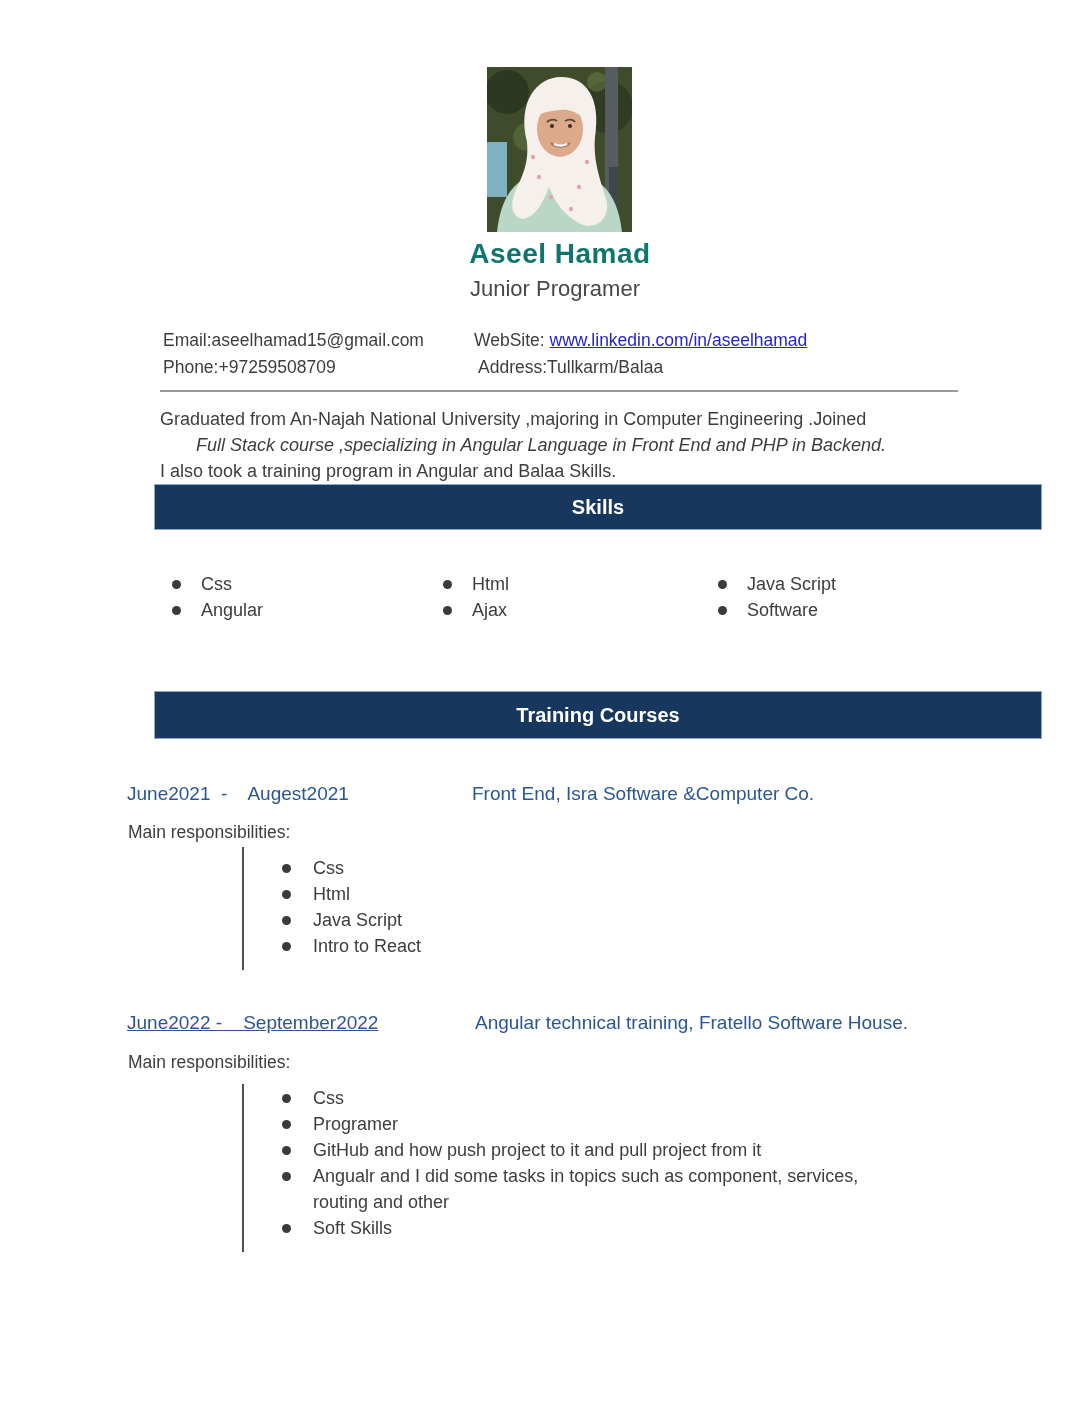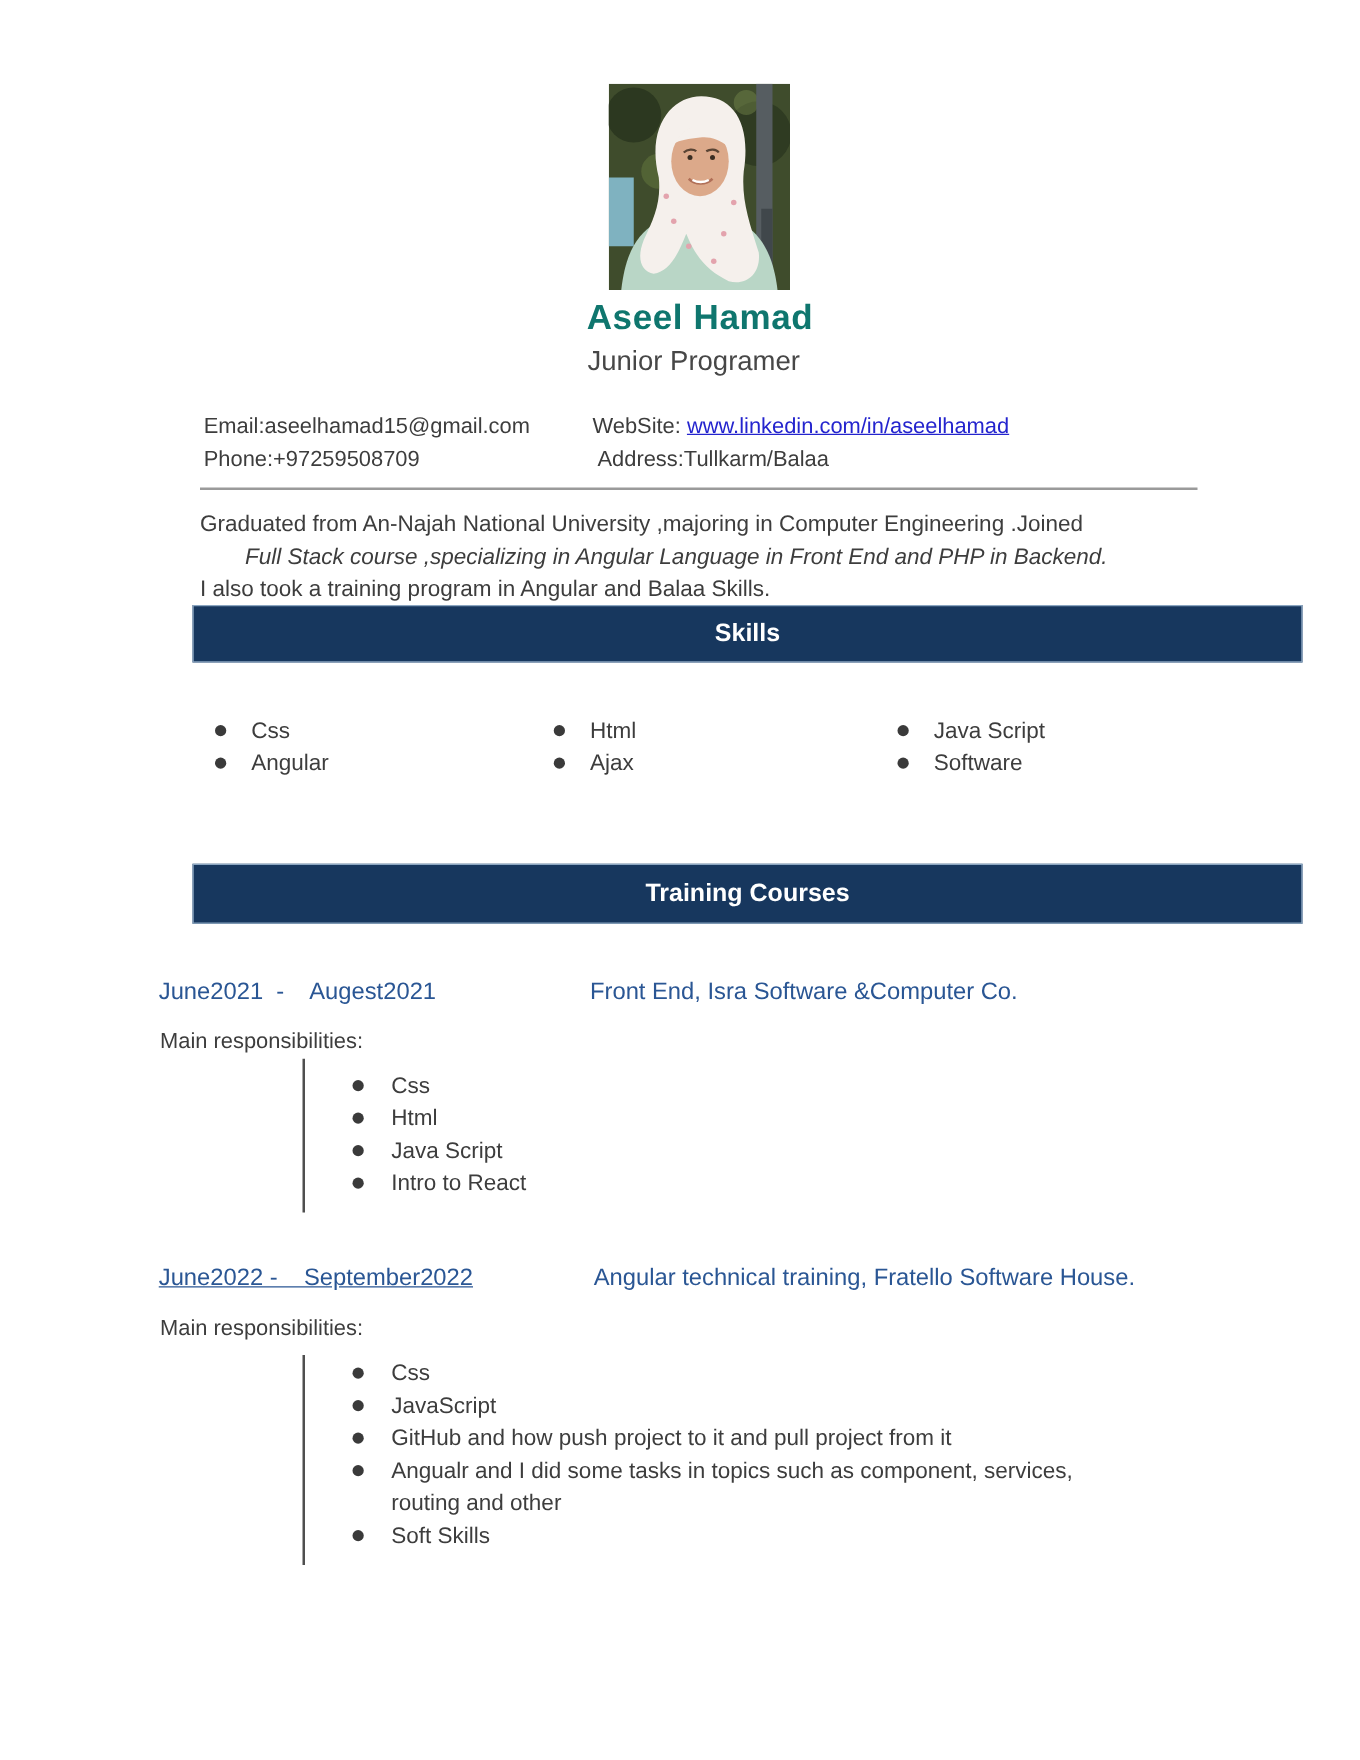--- a/index.html
+++ b/index.html
@@ -183,21 +183,21 @@
   <div class="course-heading" style="left:475px; top:1012px;">Angular technical training, Fratello Software House.</div>
   <div class="resp-label" style="left:128px; top:1052px;">Main responsibilities:</div>
   <div class="vline" style="top:1084px; height:168px;"></div>
   <div class="course-bullets" style="top:1085px;">
     <div class="bullet-item">
         <span class="dot"></span>
         <span class="bullet-text">Css</span>
       </div>
     <div class="bullet-item">
         <span class="dot"></span>
-        <span class="bullet-text">JavaScript</span>
+        <span class="bullet-text">Programer</span>
       </div>
     <div class="bullet-item">
         <span class="dot"></span>
         <span class="bullet-text">GitHub and how push project to it and pull project from it</span>
       </div>
     <div class="bullet-item">
         <span class="dot"></span>
         <span class="bullet-text">Angualr and I did some tasks in topics such as component, services, routing and other</span>
       </div>
     <div class="bullet-item">

